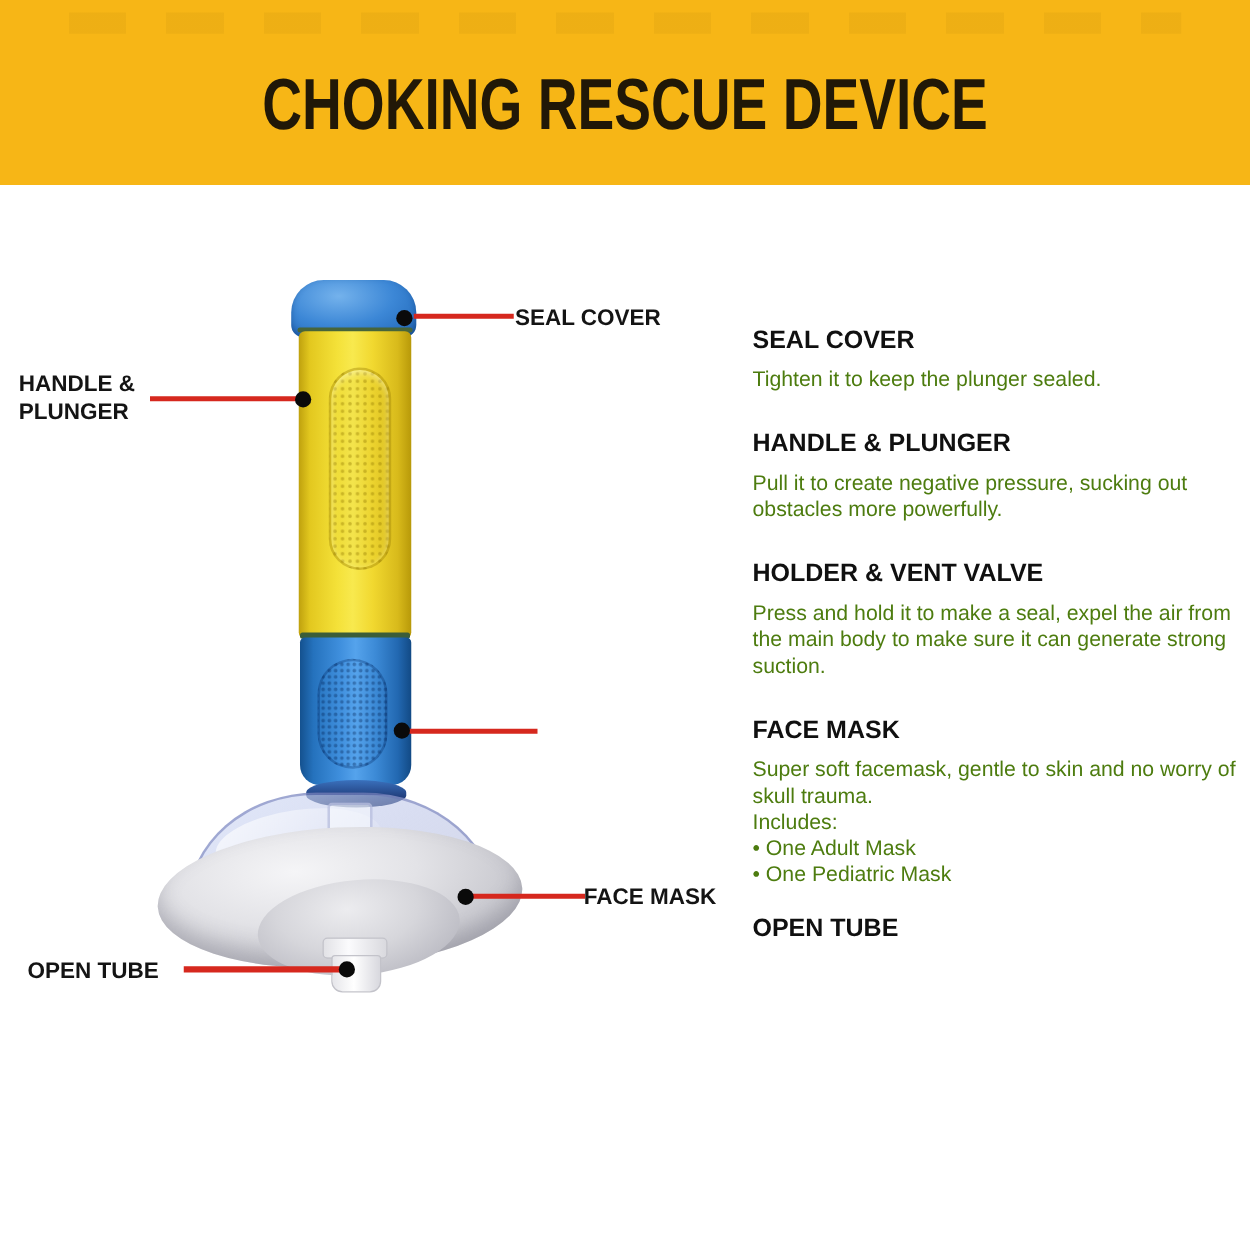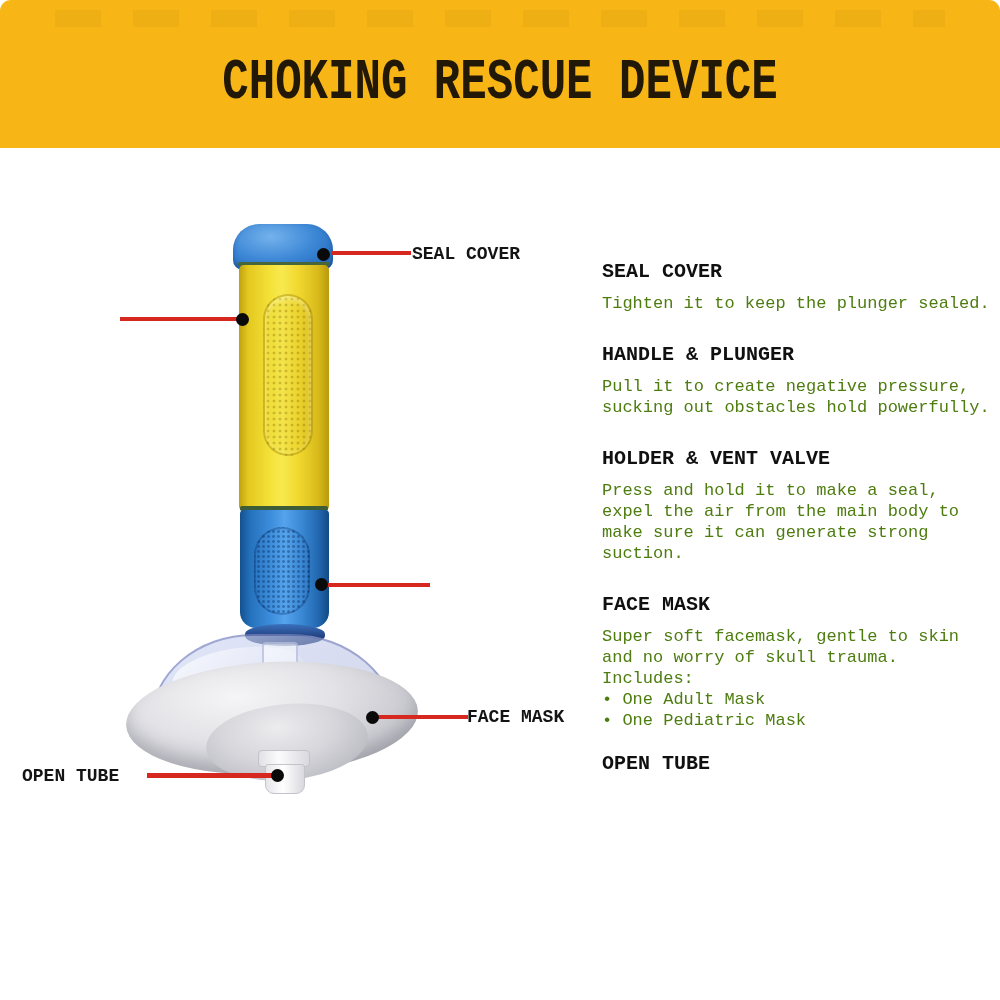--- a/index.html
+++ b/index.html
@@ -3,22 +3,21 @@
 <meta charset="utf-8">
 <style>
   * { margin: 0; padding: 0; box-sizing: border-box; }
   html, body { background: #ffffff; }
   .page {
     position: relative;
     width: 1000px;
     height: 1000px;
     background: #ffffff;
     overflow: hidden;
-    font-family: Liberation Mono, monospace;
-    border-radius: 11px;
+    font-family: Liberation Sans, sans-serif;
   }
 
   
   .banner {
     position: absolute;
     left: 0; top: 0;
     width: 1000px; height: 148px;
     background: #F7B616;
   }
   .banner-artifacts {
@@ -215,41 +214,43 @@
     <div class="part cushion-lobe"></div>
     <div class="part tube-flange"></div>
     <div class="part tube-body"></div>
 
     <div class="callout-line l-seal"></div>
     <div class="callout-dot d-seal"></div>
     <div class="callout-label t-seal">SEAL COVER</div>
 
     <div class="callout-line l-handle"></div>
     <div class="callout-dot d-handle"></div>
+    <div class="callout-label t-handle">HANDLE &amp;
+PLUNGER</div>
 
     <div class="callout-line l-holder"></div>
     <div class="callout-dot d-holder"></div>
 
     <div class="callout-line l-face"></div>
     <div class="callout-dot d-face"></div>
     <div class="callout-label t-face">FACE MASK</div>
 
     <div class="callout-line l-open"></div>
     <div class="callout-dot d-open"></div>
     <div class="callout-label t-open">OPEN TUBE</div>
   </div>
 
   <aside class="details">
     <section class="detail-section">
       <h2>SEAL COVER</h2>
       <p>Tighten it to keep the plunger sealed.</p>
     </section>
     <section class="detail-section">
       <h2>HANDLE &amp; PLUNGER</h2>
-      <p>Pull it to create negative pressure, sucking out obstacles hold powerfully.</p>
+      <p>Pull it to create negative pressure, sucking out obstacles more powerfully.</p>
     </section>
     <section class="detail-section">
       <h2>HOLDER &amp; VENT VALVE</h2>
       <p>Press and hold it to make a seal, expel the air from the main body to make sure it can generate strong suction.</p>
     </section>
     <section class="detail-section">
       <h2>FACE MASK</h2>
       <p>Super soft facemask, gentle to skin and no worry of skull trauma.
 Includes:
 • One Adult Mask

